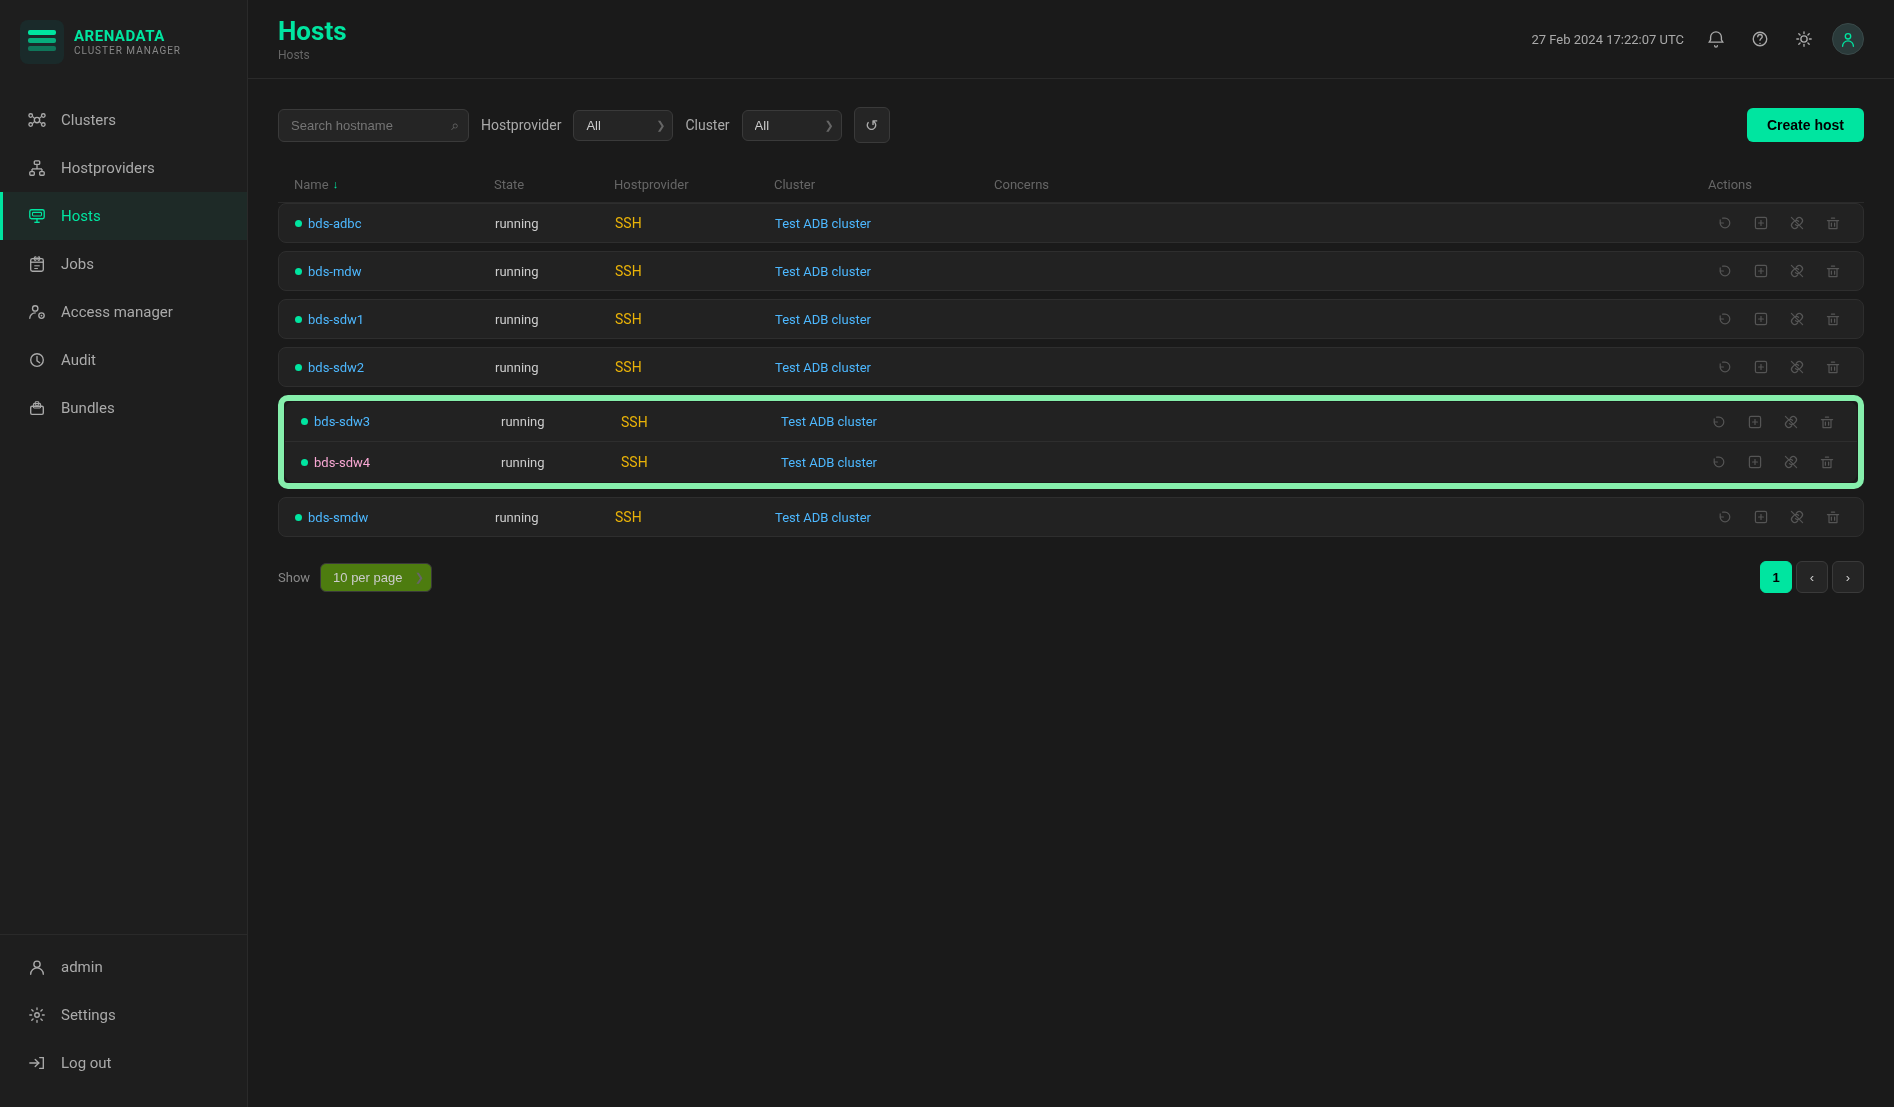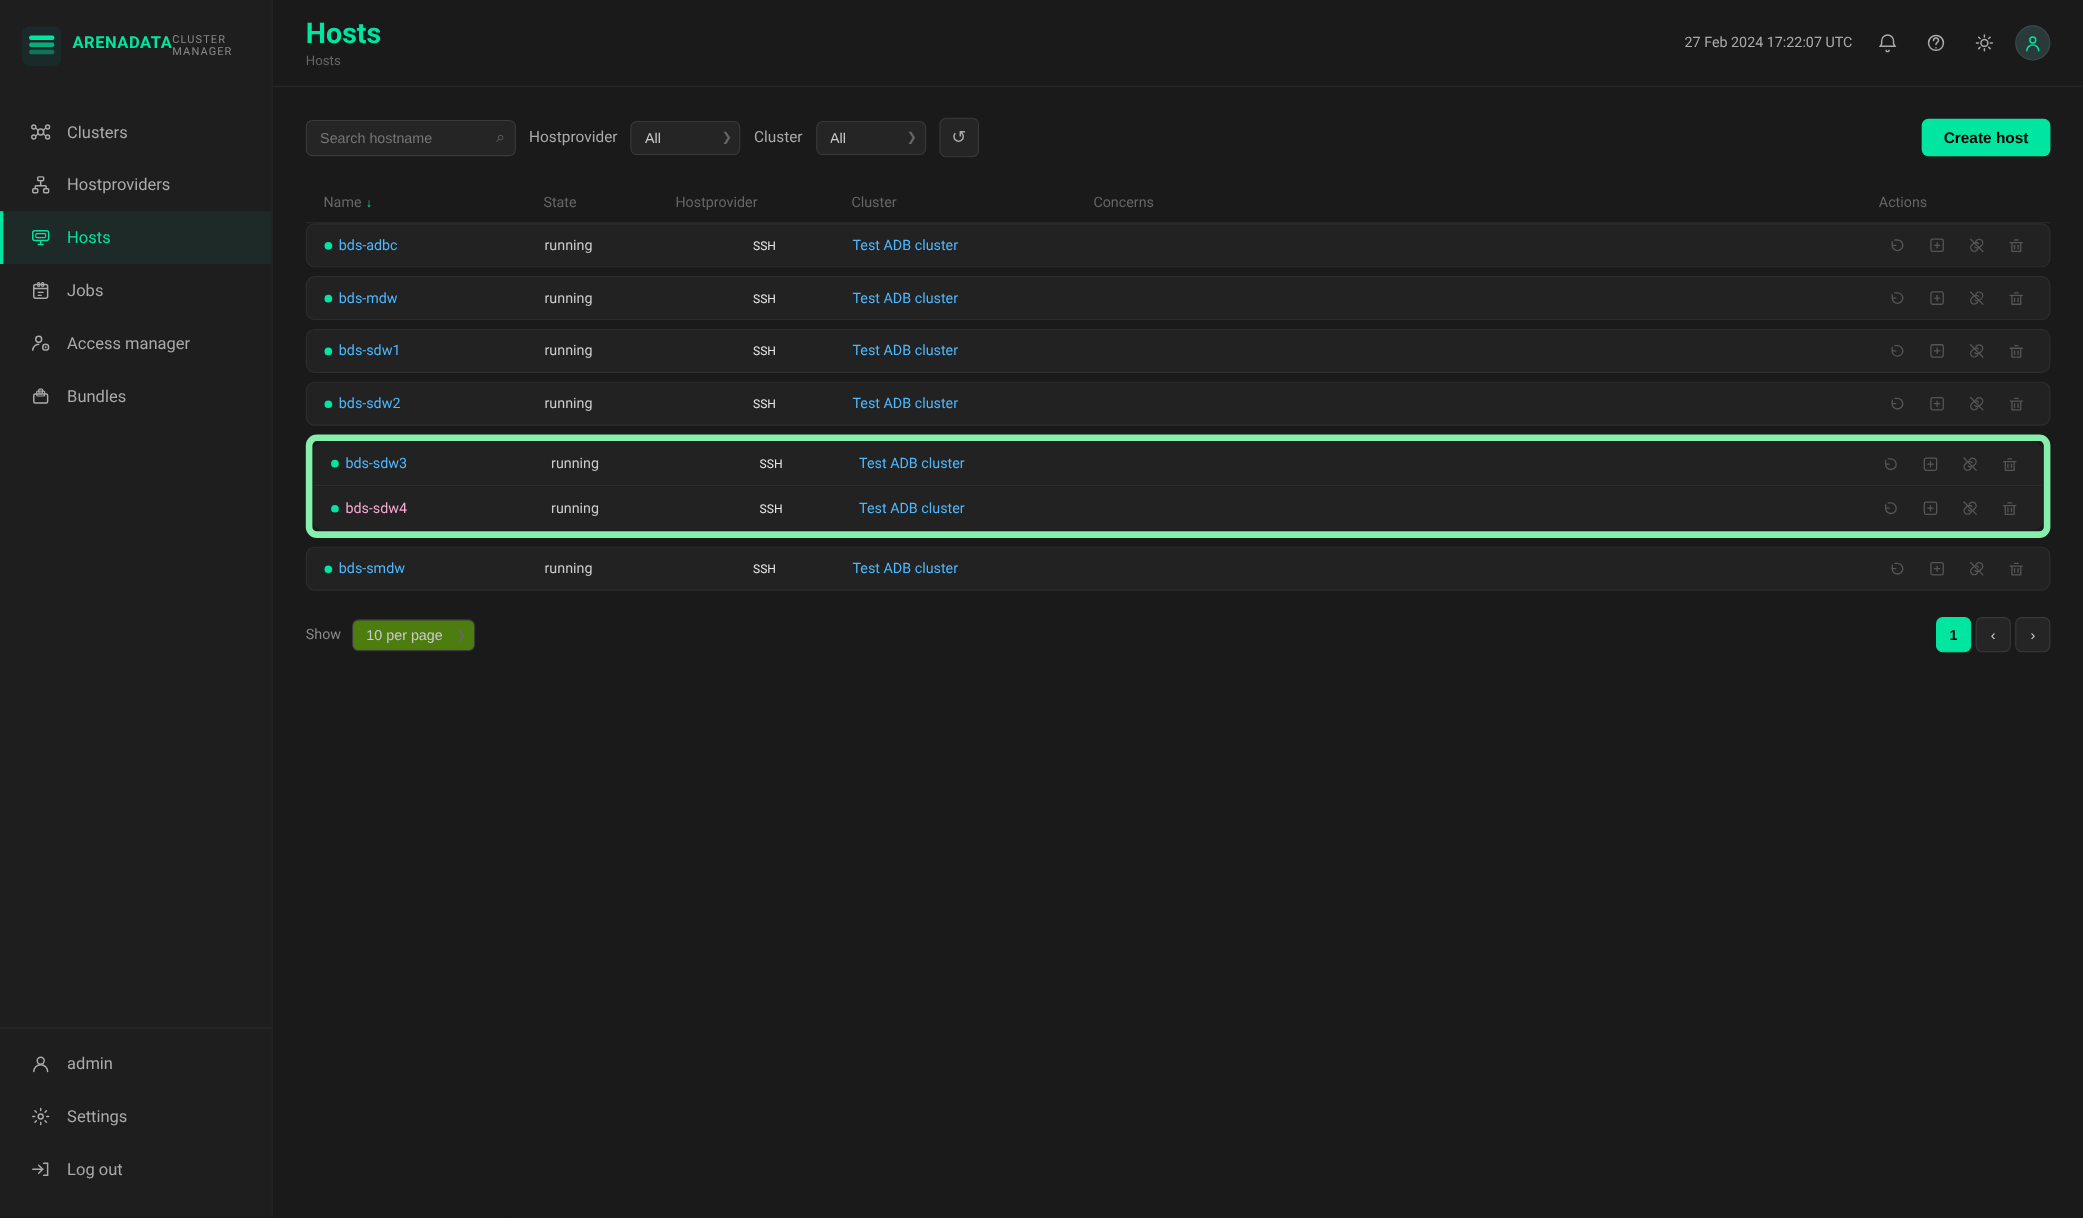--- a/index.html
+++ b/index.html
@@ -29,21 +29,21 @@
       display: flex;
       align-items: center;
       gap: 10px;
     }
     .logo-icon {
       width: 44px;
       height: 44px;
     }
     .logo-text {
       display: flex;
-      flex-direction: row;
+      flex-direction: column;
       line-height: 1.1;
     }
     .logo-title {
       color: #00e5a0;
       font-size: 15px;
       font-weight: 700;
       letter-spacing: 0.5px;
     }
     .logo-subtitle {
       color: #888;
@@ -241,21 +241,21 @@
       border-radius: 8px 8px 0 0;
       border-bottom: 1px solid #2e2e2e;
     }
     .row-group-highlighted .table-row:last-child {
       border-radius: 0 0 8px 8px;
     }
 
     .host-name { color: #4db8ff; font-size: 13px; display: flex; align-items: center; gap: 6px; }
     .status-dot { width: 7px; height: 7px; border-radius: 50%; background: #00e5a0; display: inline-block; }
     .state-text { color: #ccc; font-size: 13px; }
-    .hostprovider-text { color: #e5e5e5; font-size: 11px; text-align: center; }
+    .hostprovider-text { color: #eab308; font-size: 14px; }
     .cluster-text { color: #4db8ff; font-size: 13px; }
     .concerns-cell {}
     .actions-cell { display: flex; align-items: center; gap: 8px; justify-content: flex-end; }
     .action-icon {
       width: 28px; height: 28px;
       display: flex; align-items: center; justify-content: center;
       color: #555;
       cursor: pointer;
       border-radius: 4px;
       font-size: 16px;
@@ -377,20 +377,29 @@
         <svg width="18" height="18" viewBox="0 0 20 20" fill="none">
           <circle cx="8" cy="6" r="3" stroke="currentColor" stroke-width="1.5"></circle>
           <path d="M2 17c0-3.3 2.7-6 6-6" stroke="currentColor" stroke-width="1.5" stroke-linecap="round"></path>
           <circle cx="15" cy="14" r="3" stroke="currentColor" stroke-width="1.5"></circle>
           <circle cx="15" cy="14" r="1" fill="currentColor"></circle>
         </svg>
       </span>
       <span class="nav-label">Access manager</span>
     </div>
 
+    <div class="nav-item">
+      <span class="nav-icon">
+        <svg width="18" height="18" viewBox="0 0 20 20" fill="none">
+          <circle cx="10" cy="10" r="7" stroke="currentColor" stroke-width="1.5"></circle>
+          <path d="M10 6v5l3 2" stroke="currentColor" stroke-width="1.5" stroke-linecap="round"></path>
+        </svg>
+      </span>
+      <span class="nav-label">Audit</span>
+    </div>
 
     <div class="nav-item">
       <span class="nav-icon">
         <svg width="18" height="18" viewBox="0 0 20 20" fill="none">
           <rect x="3" y="8" width="14" height="9" rx="1.5" stroke="currentColor" stroke-width="1.5"></rect>
           <rect x="6" y="5" width="8" height="5" rx="1" stroke="currentColor" stroke-width="1.2"></rect>
           <rect x="8" y="3" width="4" height="4" rx="1" stroke="currentColor" stroke-width="1.2"></rect>
         </svg>
       </span>
       <span class="nav-label">Bundles</span>

